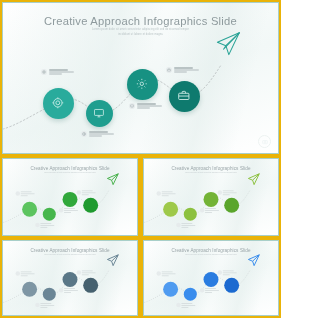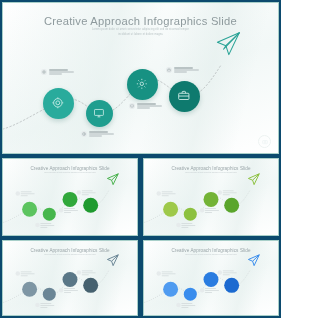--- a/index.html
+++ b/index.html
@@ -1,19 +1,19 @@
 <!DOCTYPE html>
 <html><head>
 <meta charset="utf-8">
 <style>
   html,body{margin:0;padding:0;background:#ffffff;}
   body{width:281px;height:318px;overflow:hidden;
        font-family:"Liberation Sans",sans-serif;}
 
-  .sheet{position:relative;width:281px;height:318px;background:#0c4a6e;}
+  .sheet{position:relative;width:281px;height:318px;background:#eab308;}
 
   
   .slide{position:absolute;background:#fdfefe;border:1px solid #a8cfc9;
          overflow:hidden;box-sizing:border-box;}
   .slide .bg{position:absolute;inset:0;
        background:
          linear-gradient(104deg,rgba(255,255,255,0) 0%,rgba(226,238,236,.55) 38%,rgba(255,255,255,0) 52%),
          linear-gradient(104deg,rgba(255,255,255,0) 55%,rgba(224,236,234,.5) 72%,rgba(255,255,255,0) 86%),
          linear-gradient(160deg,#ffffff 0%,#f2f8f7 55%,#ffffff 100%);}
 

